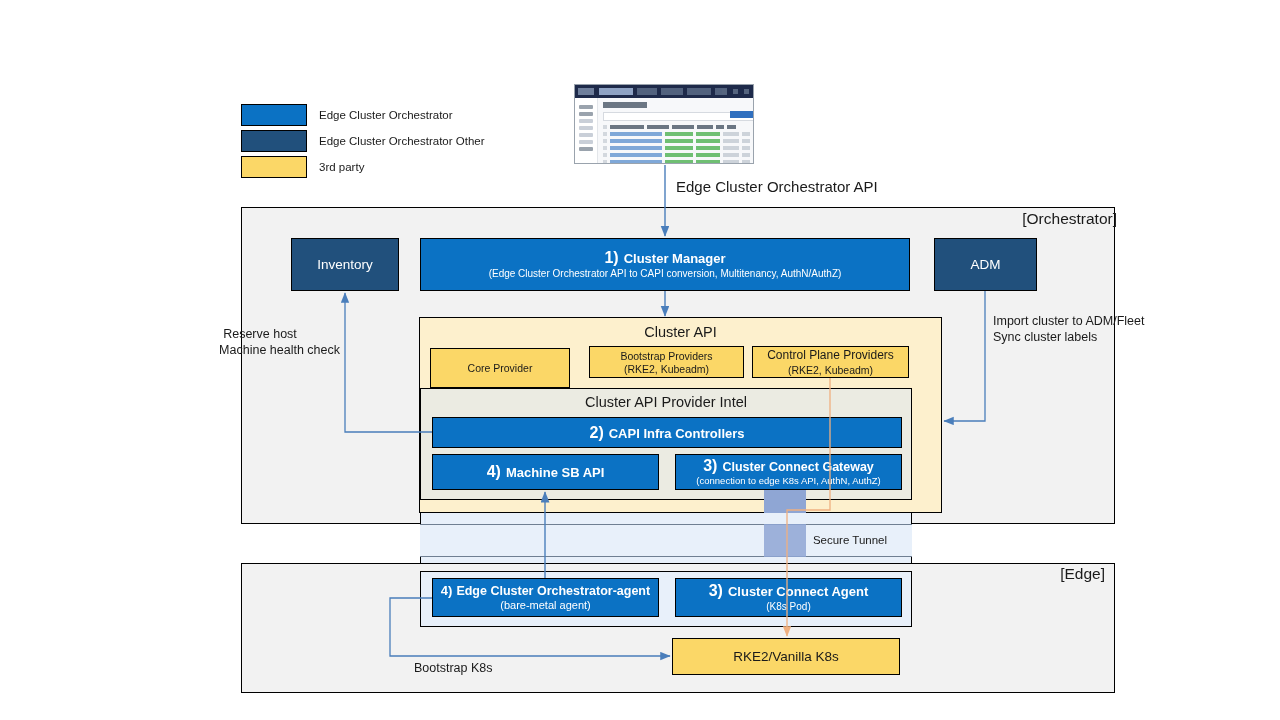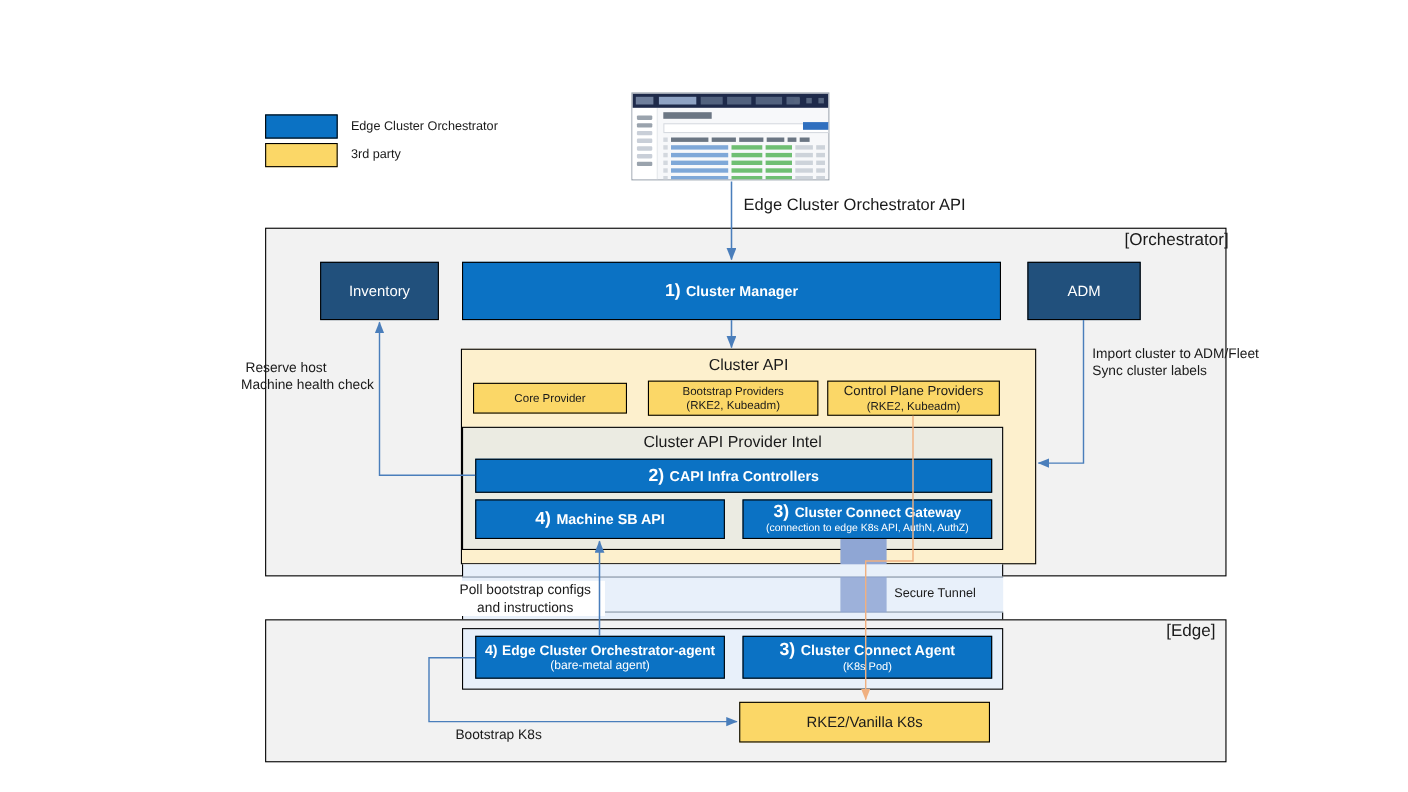--- a/index.html
+++ b/index.html
@@ -77,20 +77,24 @@
 </head>
 <body>
 
 <div class="canvas">
 
   <div class="abs" style="left:241px;top:104px;">
     <div style="display:flex;align-items:center;gap:12px;margin-bottom:4px;">
       <div class="legend-swatch" style="background:#0b72c4;"></div>
       <div class="legend-label">Edge Cluster Orchestrator</div>
     </div>
+    <div style="display:flex;align-items:center;gap:12px;margin-bottom:4px;">
+      <div class="legend-swatch" style="background:#21507c;"></div>
+      <div class="legend-label">Edge Cluster Orchestrator Other</div>
+    </div>
     <div style="display:flex;align-items:center;gap:12px;">
       <div class="legend-swatch" style="background:#fbd767;"></div>
       <div class="legend-label">3rd party</div>
     </div>
   </div>
 
   <div class="abs thumb" style="left:574px;top:84px;width:180px;height:80px;">
     <div class="thumb-top">
       <div class="thumb-logo"></div>
       <div class="thumb-tab sel" style="left:24px;width:34px;"></div>
@@ -186,27 +190,28 @@
 
   <div class="abs box box-navy" style="left:934px;top:238px;width:103px;height:53px;">
     <div class="t-plain">ADM</div>
   </div>
 
   <div class="abs box box-blue" style="left:420px;top:238px;width:490px;height:53px;">
     <div style="display:flex;align-items:baseline;gap:5px;">
       <span class="num">1)</span>
       <span class="t-main bold">Cluster Manager</span>
     </div>
+    <div class="t-sub">(Edge Cluster Orchestrator API to CAPI conversion, Multitenancy, AuthN/AuthZ)</div>
   </div>
 
   <div class="abs panel-yellow" style="left:419px;top:317px;width:523px;height:196px;">
     <div class="panel-title" style="margin-top:6px;">Cluster API</div>
   </div>
 
-  <div class="abs box box-yellow" style="left:430px;top:348px;width:140px;height:28px;">
+  <div class="abs box box-yellow" style="left:430px;top:348px;width:140px;height:40px;">
     <div class="t-sub" style="font-size:10.5px;">Core Provider</div>
   </div>
   <div class="abs box box-yellow" style="left:589px;top:346px;width:155px;height:32px;">
     <div class="t-sub" style="font-size:10.5px;">Bootstrap Providers</div>
     <div class="t-sub" style="font-size:10.5px;">(RKE2, Kubeadm)</div>
   </div>
   <div class="abs box box-yellow" style="left:752px;top:346px;width:157px;height:32px;">
     <div class="t-sub" style="font-size:12px;">Control Plane Providers</div>
     <div class="t-sub" style="font-size:10.5px;">(RKE2, Kubeadm)</div>
   </div>
@@ -273,24 +278,20 @@
   <div class="abs note r" style="left:180px;top:326px;width:160px;">
     <div style="text-align:center;">Reserve host</div>
     <div>Machine health check</div>
   </div>
 
   <div class="abs note" style="left:993px;top:313px;width:200px;">
     <div>Import cluster to ADM/Fleet</div>
     <div>Sync cluster labels</div>
   </div>
 
-  <div class="abs note c" style="left:405px;top:528px;width:145px;background:#ffffff;">
-    <div>Poll bootstrap configs</div>
-    <div>and instructions</div>
-  </div>
 
   <div class="abs note" style="left:414px;top:660px;width:140px;">Bootstrap K8s</div>
 
   <svg class="lines" viewBox="0 0 1280 720">
     <defs>
       <marker id="ab" markerWidth="9" markerHeight="9" refX="7.5" refY="3.2" orient="auto">
         <path d="M0,0 L8,3.2 L0,6.4 z" fill="#4a7ebb"></path>
       </marker>
       <marker id="ap" markerWidth="9" markerHeight="9" refX="7.5" refY="3.2" orient="auto">
         <path d="M0,0 L8,3.2 L0,6.4 z" fill="#f0b080"></path>

